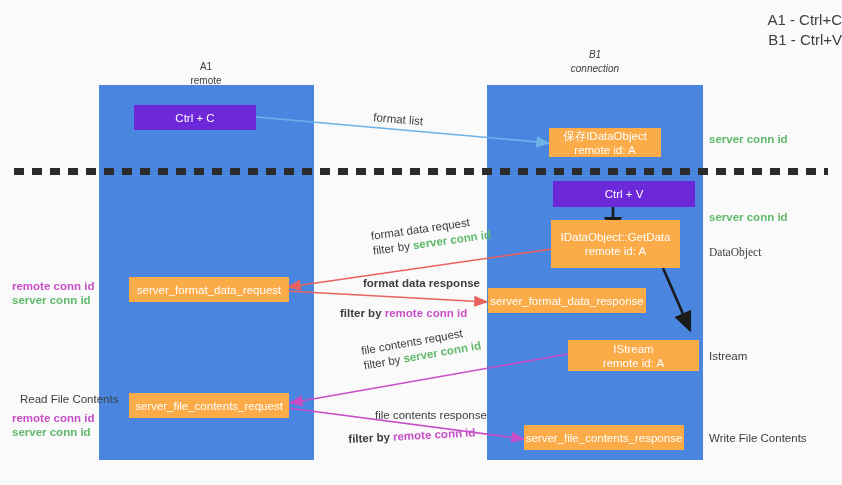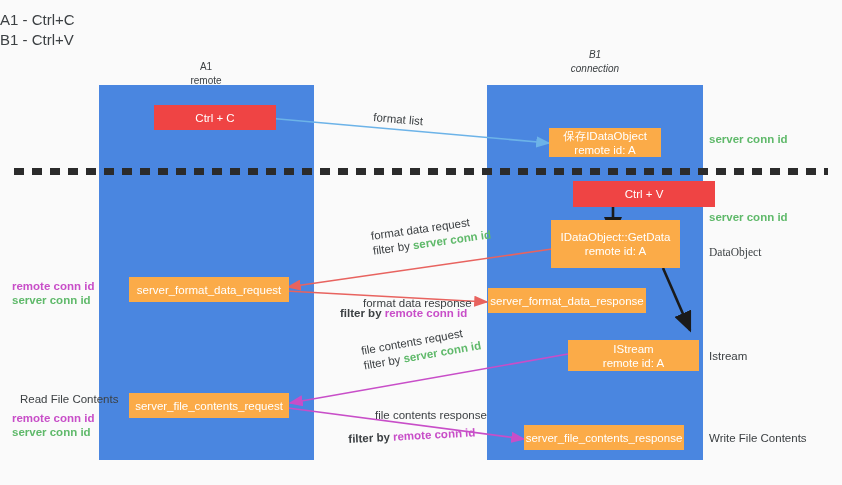--- a/index.html
+++ b/index.html
@@ -18,21 +18,21 @@
     width: 842px;
     height: 485px;
     background: #fafafa;
   }
   
   .title {
     position: absolute;
     left: 0;
     top: 10px;
     width: 842px;
-    text-align: left;
+    text-align: right;
     font-size: 15px;
     color: #3c4043;
     line-height: 20px;
   }
   .title div { white-space: pre; }
 
   
   .col-head {
     position: absolute;
     text-align: center;
@@ -69,21 +69,21 @@
     display: flex;
     flex-direction: column;
     align-items: center;
     justify-content: center;
     color: #ffffff;
     font-size: 11.5px;
     line-height: 14px;
     text-align: center;
     box-sizing: border-box;
   }
-  .box.green  { background: #ef4444; margin-left: 20px; }
+  .box.green  { background: #6d28d9; }
   .box.orange { background: #fbab48; }
   .box span { display:block; }
 
   
   .lbl {
     position: absolute;
     font-size: 11.5px;
     line-height: 14px;
     color: #3c4043;
     white-space: nowrap;
@@ -206,21 +206,21 @@
 
   <div class="ann" style="left:374px; top:110px; transform:rotate(5deg);">
     <span>format list</span>
   </div>
 
   <div class="ann" style="left:370px; top:229px; transform:rotate(-8deg);">
     <div>format data request</div>
     <div><span>filter by </span><span class="g">server conn id</span></div>
   </div>
 
-  <div class="ann" style="left:363px; top:296px;">
+  <div class="ann" style="left:363px; top:276px;font-weight:bold;">
     <div>format data response</div>
   </div>
   <div class="ann" style="left:340px; top:306px;">
     <span class="ftr" style="font-weight:bold;">filter by </span><span class="p">remote conn id</span>
   </div>
 
   <div class="ann" style="left:360px; top:344px; transform:rotate(-10deg);">
     <div>file contents request</div>
     <div><span>filter by </span><span class="g">server conn id</span></div>
   </div>

